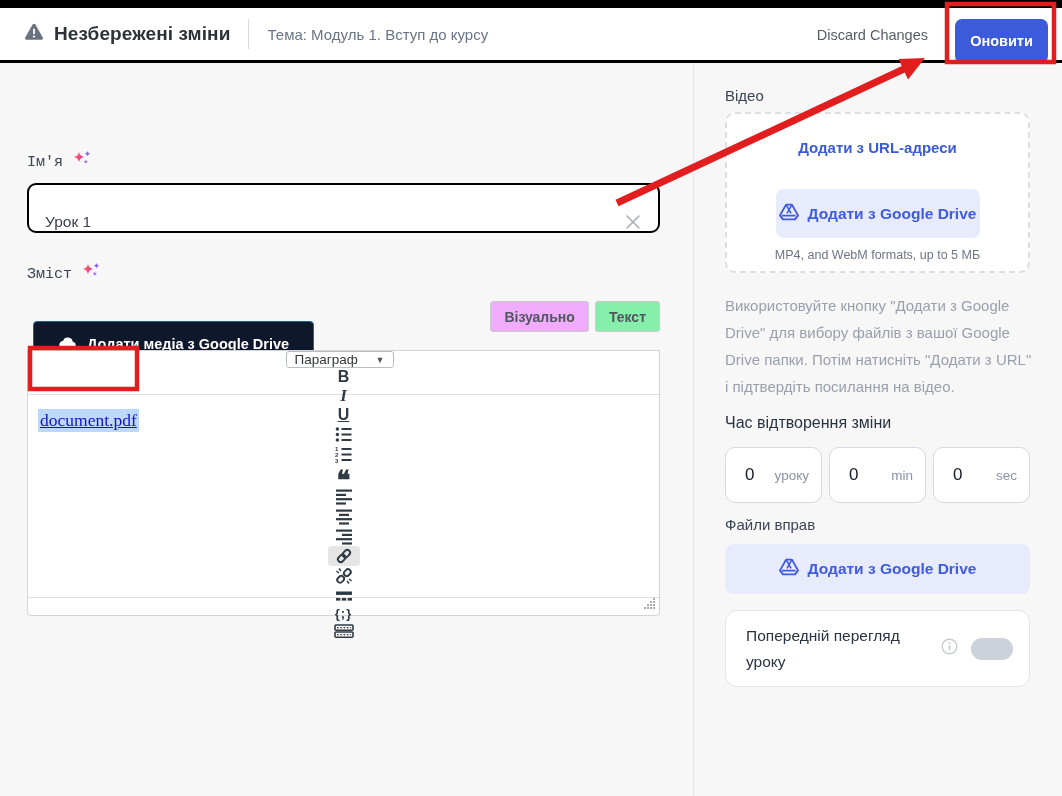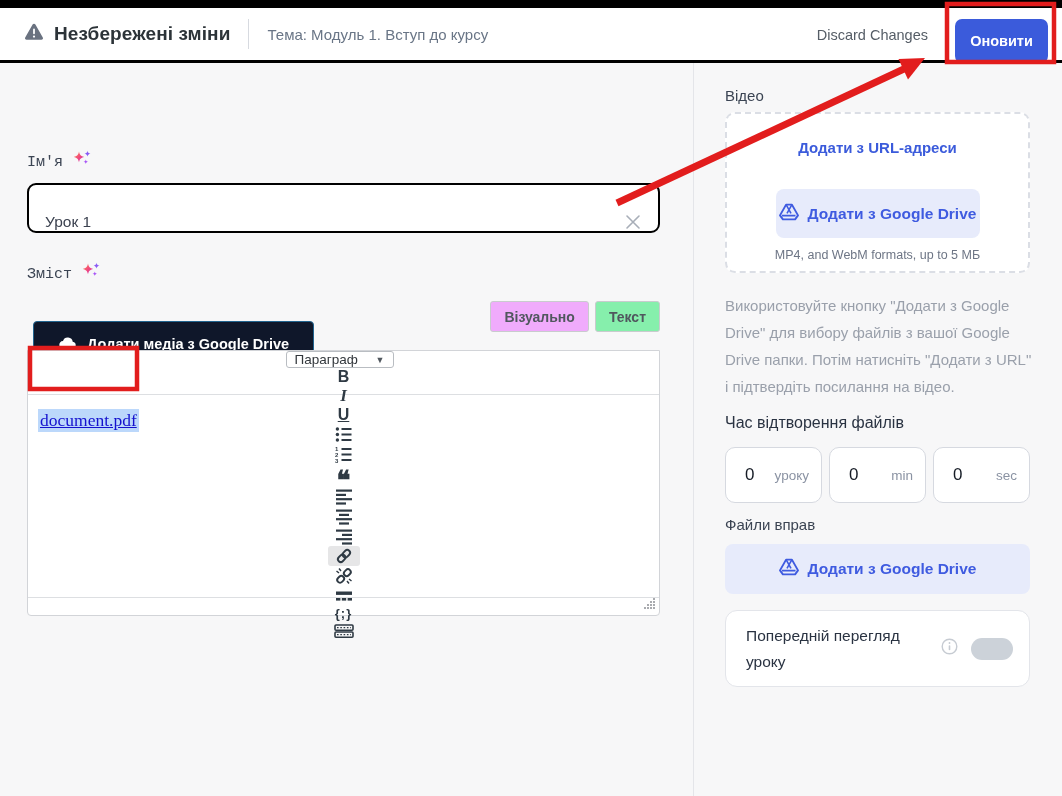--- a/index.html
+++ b/index.html
@@ -315,21 +315,21 @@
             <path d="M7.1 1.6 L12 10.3 M12.9 1.6 L8 10.3 M3 12.6 h13.5" stroke-width="1.6"></path>
           </svg>
         </span>
         <span>Додати з Google Drive</span>
       </button>
       <div class="formats">MP4, and WebM formats, up to 5 МБ</div>
     </div>
 
     <div class="help-text">Використовуйте кнопку "Додати з Google Drive" для вибору файлів з вашої Google Drive папки. Потім натисніть "Додати з URL" і підтвердіть посилання на відео.</div>
 
-    <div class="dur-label">Час відтворення файлів</div>
+    <div class="dur-label">Час відтворення зміни</div>
 
     <div class="time-row">
       <div class="time-box">
         <span class="num">0</span>
         <span class="unit">уроку</span>
       </div>
       <div class="time-box">
         <span class="num">0</span>
         <span class="unit">min</span>
       </div>

